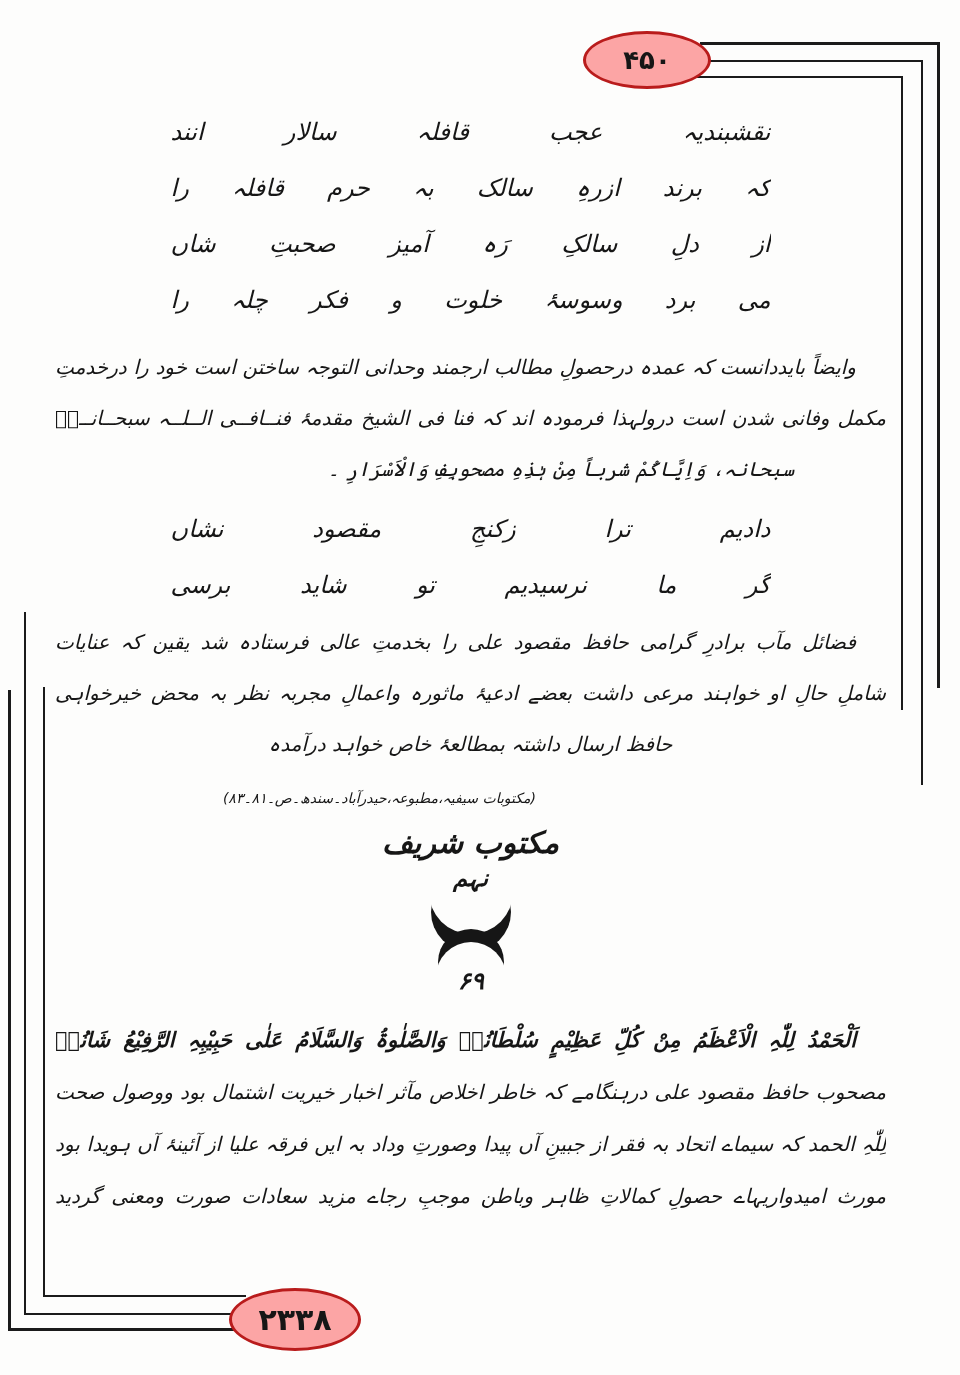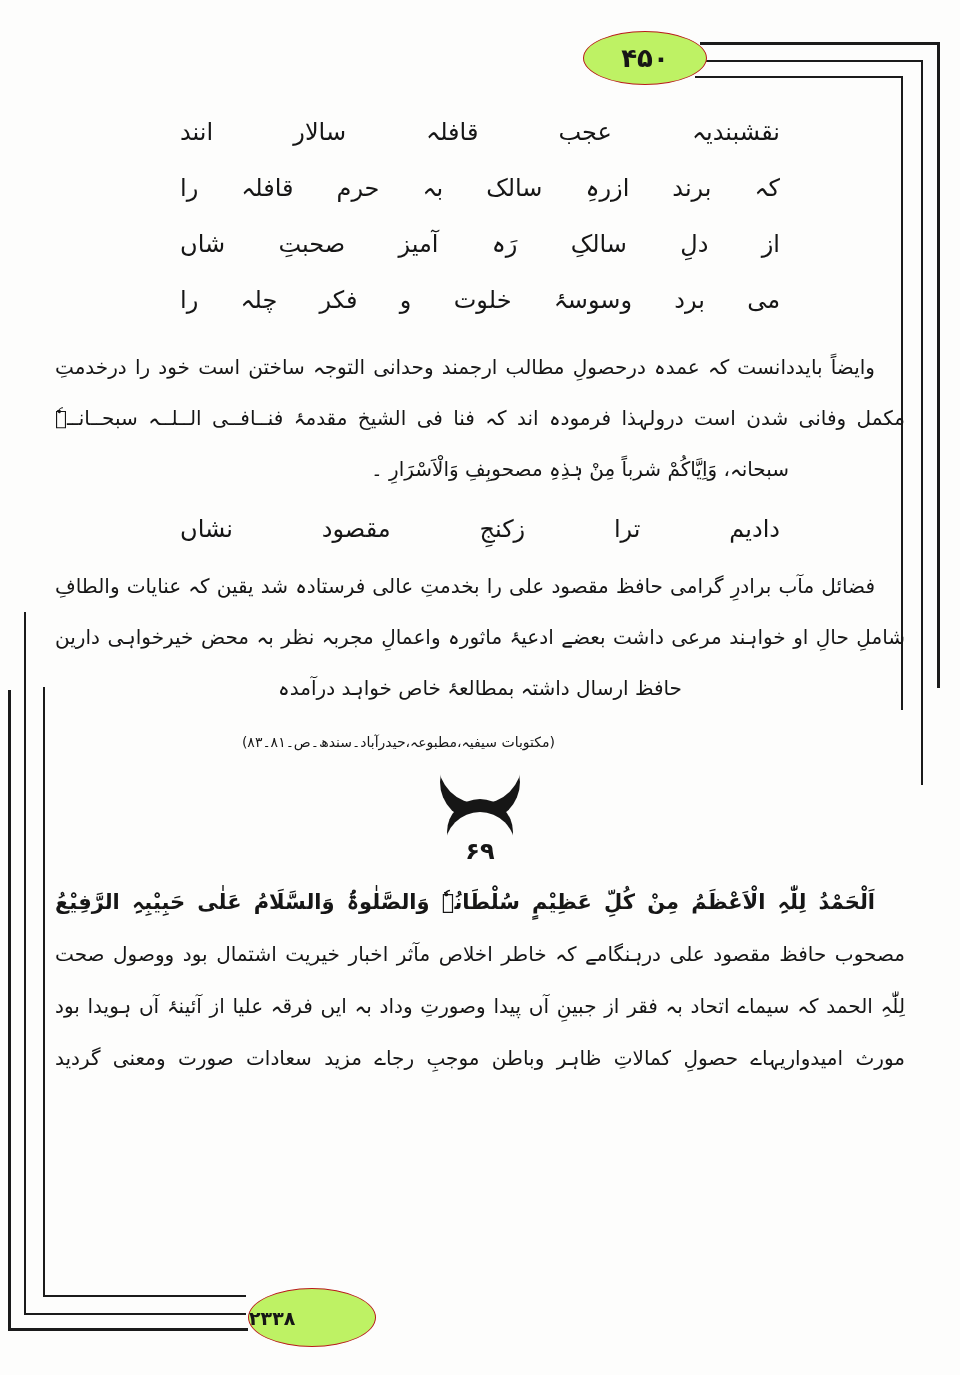--- a/index.html
+++ b/index.html
@@ -11,31 +11,31 @@
     color:#161616;
     font-family:"DejaVu Sans", sans-serif;
     direction:rtl;
     overflow:hidden;
   }
   
   .bline { position:absolute; background:#1b1b1b; }
   
   .oval {
     position:absolute;
-    border:1px solid #b91c1c;
+    border:3px solid #b91c1c;
     border-radius:50%;
-    background:#bef264;
+    background:#fca5a5;
     display:flex; align-items:center; justify-content:center;
     font-weight:bold;
     z-index:2;
   }
   .oval-top    { left:583px; top:31px;   width:122px; height:52px; font-size:26px; }
-  .oval-bottom { left:248px; top:1288px; width:126px; height:57px; font-size:19px;justify-content:flex-end; }
+  .oval-bottom { left:229px; top:1288px; width:126px; height:57px; font-size:30px; }
   
-  .content { position:absolute; inset:0; padding:104px 55px 0 55px; box-sizing:border-box; }
+  .content { position:absolute; inset:0; padding:104px 74px 0 55px; box-sizing:border-box;font-style:italic; }
   .poem { width:600px; margin:0 auto; }
   .poem-line {
     font-size:24px; line-height:56px; height:56px;
     text-align:justify; text-align-last:justify;
     overflow:hidden;
   }
   .prose { margin-top:14px; }
   .prose-line {
     font-size:20px; line-height:51px; height:51px;
     text-align:justify; text-align-last:justify;
@@ -46,21 +46,21 @@
   .mid-center  { width:430px; margin:0 auto; text-align:center; text-align-last:center; }
   .citation {
     margin:8px 350px 0 0;
     width:470px;
     font-size:14px; line-height:40px; height:40px;
     text-align:right; white-space:nowrap; overflow:hidden;
   }
   .letter-heading { text-align:center; margin-top:4px; position:relative; z-index:1; }
   .lh-title { font-size:30px; font-weight:bold; line-height:42px; }
   .lh-sub   { font-size:23px; font-weight:bold; line-height:28px; }
-  .ornament { width:150px; height:128px; margin:-22px auto 8px; position:relative; }
+  .ornament { width:150px; height:128px; margin:-22px auto 16px; position:relative; }
   .arabic-para { margin-top:6px; }
   .arabic-para .prose-line { line-height:52px; height:52px; }
   .bold-line { font-weight:bold; font-size:21px; }
 </style>
 </head>
 <body>
 
 <div class="page">
 
   <div class="bline" style="left:700px; top:42px;  width:240px; height:3px;"></div>
@@ -94,30 +94,35 @@
     </section>
 
     <section class="prose">
       <div class="prose-line indent">وایضاً بایددانست کہ عمدہ درحصولِ مطالب ارجمند وحدانی التوجہ ساختن است خود را درخدمتِ شیخِ کامل</div>
       <div class="prose-line">مکمل وفانی شدن است درولہذا فرمودہ اند کہ فنا فی الشیخ مقدمۂ فنــافــی الــلــہ سبحــانــہٗ رزقَنَــا اللہُ</div>
       <div class="prose-line offset-center">سبحانہ، وَاِیَّاکُمْ شرباً مِنْ ہٰذِہِ مصحوبِفِ وَالْاَسْرَارِ ۔</div>
     </section>
 
     <section class="poem" style="margin-top:6px;">
       <div class="poem-line">دادیم ترا زکنجِ مقصود نشاں</div>
+      <div class="poem-line">گر ما نرسیدیم تو شاید برسی</div>
     </section>
 
     <section class="prose" style="margin-top:4px;">
       <div class="prose-line indent">فضائل مآب برادرِ گرامی حافظ مقصود علی را بخدمتِ عالی فرستادہ شد یقین کہ عنایات والطافِ خاصہ</div>
       <div class="prose-line">شاملِ حالِ او خواہند مرعی داشت بعضے ادعیۂ ماثورہ واعمالِ مجربہ نظر بہ محض خیرخواہی دارین نمودہ مصحوب</div>
       <div class="prose-line mid-center">حافظ ارسال داشتہ بمطالعۂ خاص خواہد درآمدہ والسلام اولاً وآخراً۔</div>
     </section>
 
     <div class="citation">(مکتوبات سیفیہ،مطبوعہ،حیدرآباد۔سندھ۔ص۔۸۱۔۸۳)</div>
 
+    <div class="letter-heading">
+      <div class="lh-title">مکتوب شریف</div>
+      <div class="lh-sub">نہم</div>
+    </div>
 
     <div class="ornament">
       <svg width="150" height="128" viewBox="0 0 150 128">
         <defs>
           <mask id="crescents">
             <rect x="0" y="0" width="150" height="128" fill="black"></rect>
             <circle cx="75" cy="42" r="40" fill="white"></circle>
             <circle cx="75" cy="22" r="42" fill="black"></circle>
             <circle cx="75" cy="92" r="33" fill="white"></circle>
             <circle cx="75" cy="107" r="35" fill="black"></circle>

